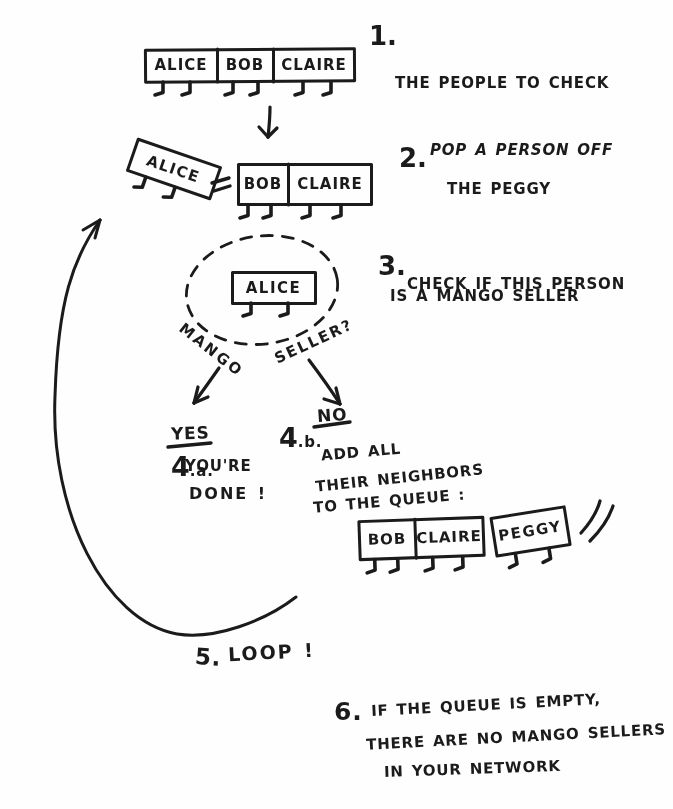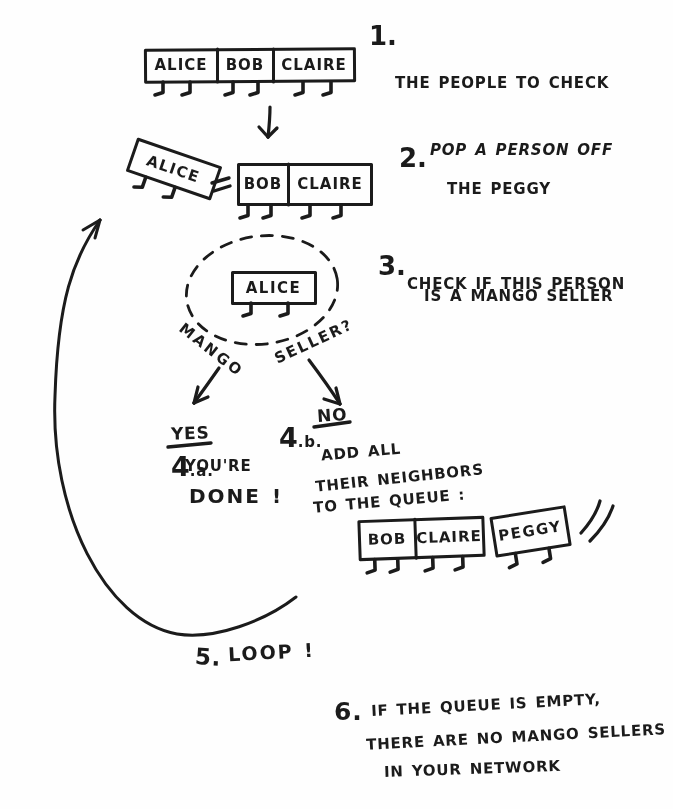--- a/index.html
+++ b/index.html
@@ -156,28 +156,28 @@
   <div class="hw num" style="left:399px;top:144px;">2.</div>
   <div class="hw" style="left:430px;top:142px;font-style:italic;">POP A PERSON OFF</div>
   <div class="hw" style="left:447px;top:181px;">THE PEGGY</div>
 
   <div class="single" style="left:232px;top:272px;width:83px;height:31px;">ALICE</div>
   <div class="hw" style="left:186px;top:320px;transform:rotate(38deg);transform-origin:left top;letter-spacing:2.5px;">MANGO</div>
   <div class="hw" style="left:272px;top:352px;transform:rotate(-25deg);transform-origin:left top;letter-spacing:2px;">SELLER?</div>
 
   <div class="hw num" style="left:378px;top:252px;">3.</div>
   <div class="hw" style="left:407px;top:276px;">CHECK IF THIS PERSON</div>
-  <div class="hw" style="left:424px;top:288px;">IS A MANGO SELLER</div>
+  <div class="hw" style="left:390px;top:288px;">IS A MANGO SELLER</div>
 
   <div class="hw" style="left:171px;top:424px;font-size:17px;transform:rotate(-2deg);">YES</div>
   <div class="hw" style="left:135px;top:451px;margin-left:36px;">
     <span class="bignum">4</span><span class="subnum">.a.</span>
   </div>
   <div class="hw" style="left:185px;top:458px;">YOU'RE</div>
-  <div class="hw" style="left:189px;top:485px;font-size:20px;letter-spacing:2px;">DONE !</div>
+  <div class="hw" style="left:189px;top:485px;font-size:16px;letter-spacing:2px;">DONE !</div>
 
   <div class="hw" style="left:317px;top:406px;font-size:17px;transform:rotate(-4deg);">NO</div>
   <div class="hw" style="left:279px;top:422px;">
     <span class="bignum">4</span><span class="subnum">.b.</span>
   </div>
   <div class="hw" style="left:321px;top:444px;transform:rotate(-5deg);">ADD ALL</div>
   <div class="hw" style="left:315px;top:470px;transform:rotate(-6deg);">THEIR NEIGHBORS</div>
   <div class="hw" style="left:313px;top:493px;transform:rotate(-5deg);">TO THE QUEUE :</div>
 
   <div class="cellbox" style="left:359px;top:519px;height:38px;transform:rotate(-2deg);">

